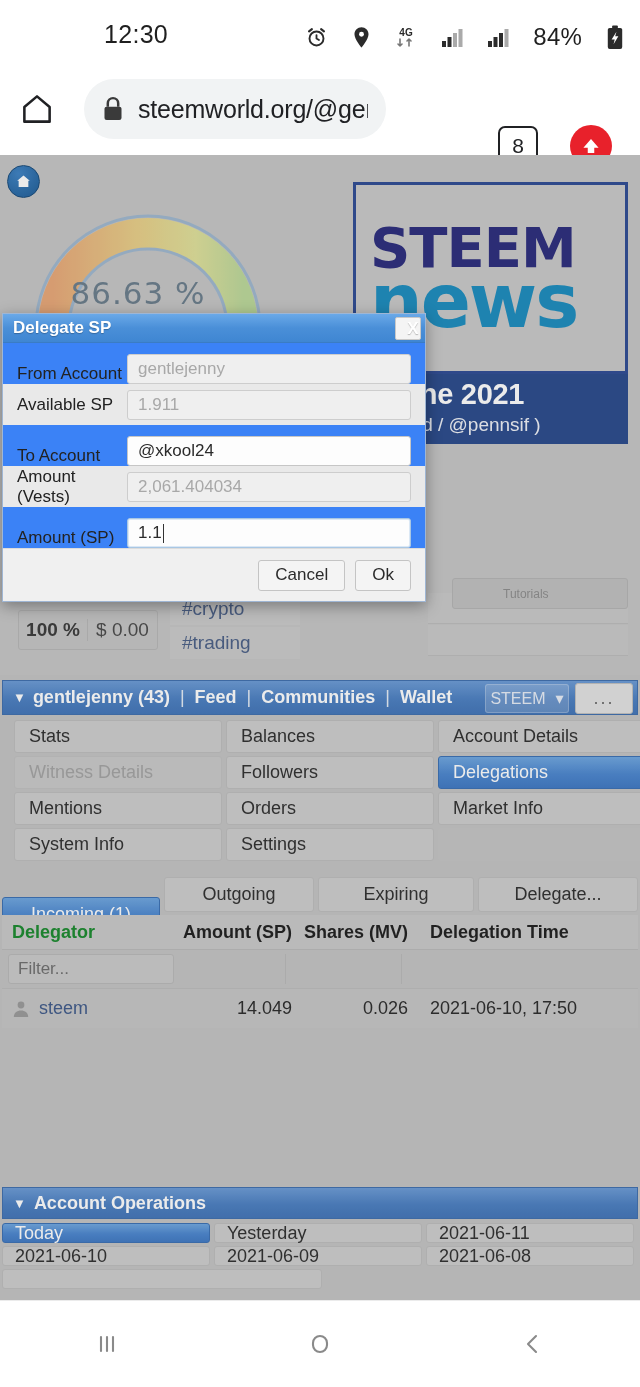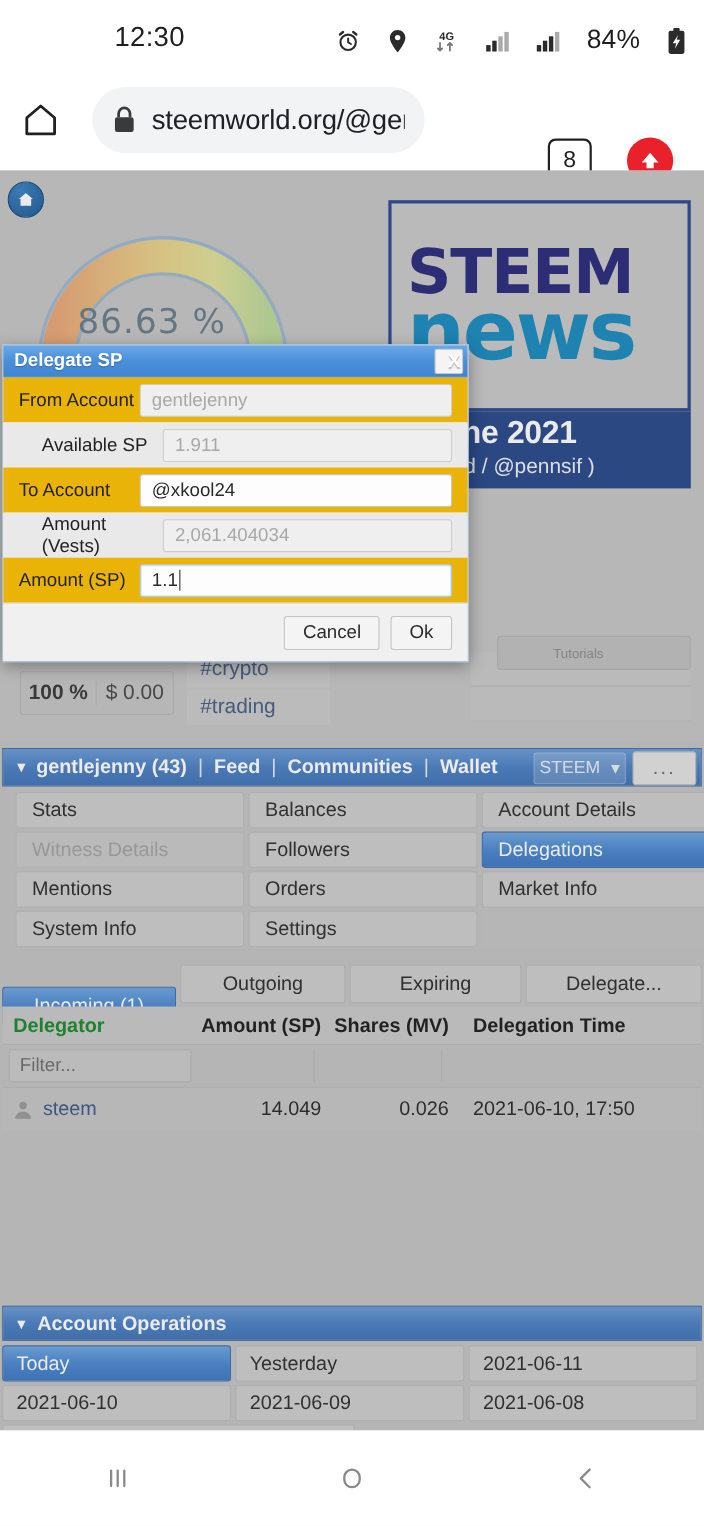--- a/index.html
+++ b/index.html
@@ -155,22 +155,22 @@
     color: #fff; font-size: 17px; font-weight: bold; margin-left: 10px;
     text-shadow: 0 1px 1px rgba(0,0,0,.25);
   }
   .dlg-x {
     position: absolute; right: 4px; top: 3px; width: 26px; height: 23px;
     background: #f4f4f4; border: 1px solid #c8c8c8; border-radius: 2px;
     display:flex; align-items:center; justify-content:center;
     font-size: 15px; color: #333;
   }
   .dlg-row { display: flex; align-items: center; height: 41px; }
-  .dlg-row.odd  { background: #eab308; }
-  .dlg-row.even { background: #e9e9e9; padding-left: 21px; }
+  .dlg-row.odd  { background: #3b82f6; align-items: flex-end; }
+  .dlg-row.even { background: #e9e9e9; }
   .dlg-lbl {
     width: 124px; padding-left: 14px; font-size: 17px; color: #222; flex: 0 0 auto;
   }
   .dlg-field {
     flex: 1; margin-right: 14px; height: 30px;
     border: 1px solid #cdcdcd; border-radius: 3px;
     display: flex; align-items: center; padding: 0 10px;
     font-size: 17px; background: #efefef; color: #a8a8a8;
   }
   .dlg-field.editable { background: #fdfdfd; color: #2b2b2b; border-color: #c6c6c6; }
@@ -279,21 +279,21 @@
     border: 1px solid #3f6fae;
     display: flex; align-items: center; padding-left: 10px;
     color: #fff; font-size: 18px; font-weight: bold;
   }
   .opsbar .caret-d { font-size: 13px; margin-right: 8px; }
   .datesgrid {
     position: absolute; top: 1068px; left: 2px; width: 636px;
     display: flex; flex-wrap: wrap; gap: 3px 4px;
   }
   .ditem {
-    width: 208px; height: 33px; background: #cdcdcd;
+    width: 208px; height: 20px; background: #cdcdcd;
     border: 1px solid #bdbdbd; border-radius: 3px;
     display: flex; align-items: center; padding-left: 12px;
     font-size: 18px; color: #2f2f2f;
   }
   .ditem.wide { width: 320px; }
   .ditem.active {
     background: linear-gradient(180deg, #6ea6e0 0%, #4b86cf 55%, #3f79c4 100%);
     border-color: #3a70b4; color: #fff;
   }
 

